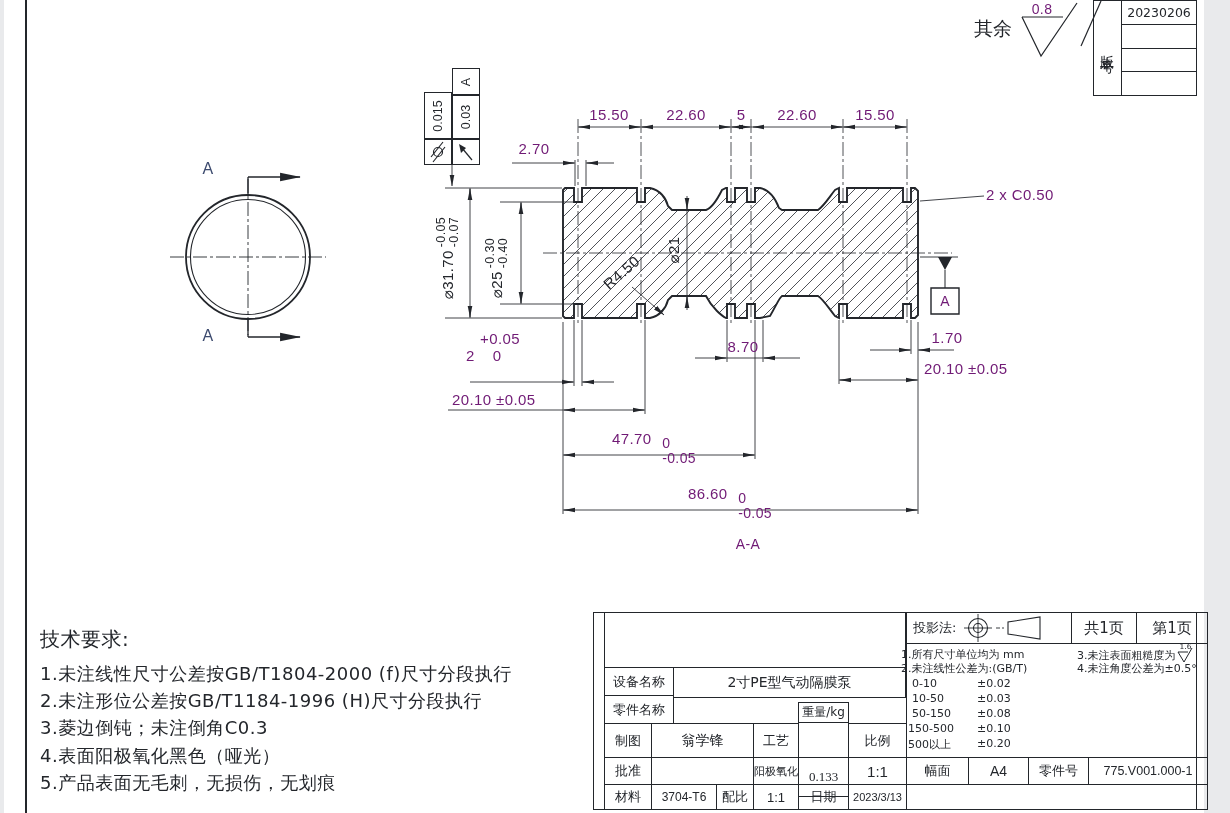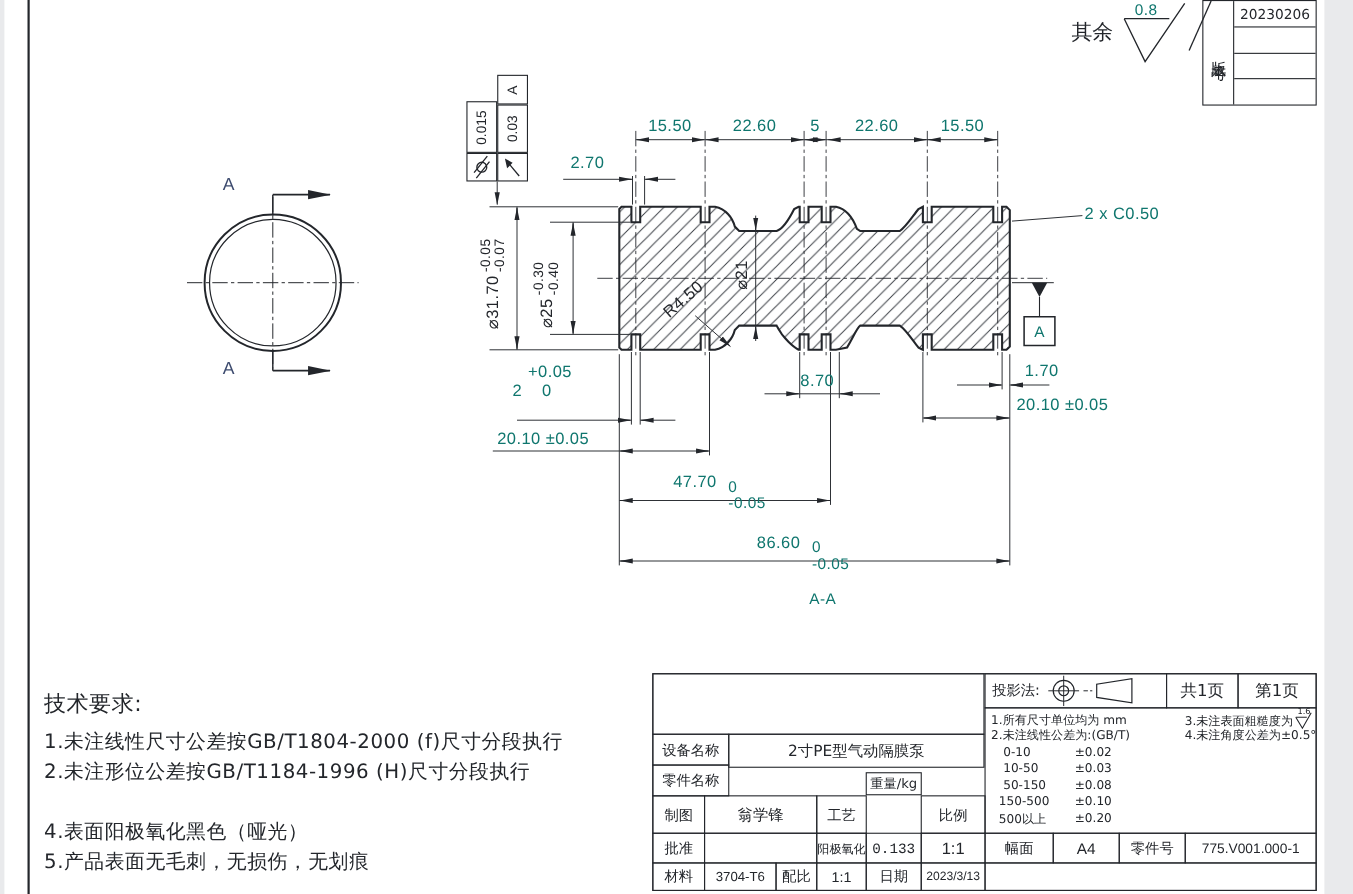--- a/index.html
+++ b/index.html
@@ -1,28 +1,28 @@
 <!DOCTYPE html>
 <html><head>
 <meta charset="utf-8">
 <style>
   html,body{margin:0;padding:0;background:#fff;}
   #canvas{position:relative;width:1230px;height:813px;background:#fff;overflow:hidden;
           font-family:"DejaVu Sans",sans-serif;color:#23262b;}
   .abs{position:absolute;}
   .gray{background:#e9eaec;}
   .dim{position:absolute;font-family:"Liberation Sans",sans-serif;font-size:15px;
-       letter-spacing:.4px;color:#0f766e;text-align:center;white-space:nowrap;}
+       letter-spacing:.4px;color:#701a75;text-align:center;white-space:nowrap;}
   .stack{display:inline-flex;flex-direction:column;line-height:1.05;font-size:12.5px;
          text-align:left;vertical-align:middle;}
   .vdim{position:absolute;display:flex;align-items:center;justify-content:center;gap:3px;
         transform:rotate(-90deg);font-family:"Liberation Sans",sans-serif;font-size:15px;
         letter-spacing:.4px;white-space:nowrap;}
   .cell{position:absolute;border:1px solid #23262b;display:flex;align-items:center;
-        justify-content:center;font-size:13px;white-space:nowrap;overflow:hidden;box-sizing:border-box;}
+        justify-content:center;font-size:13px;white-space:nowrap;overflow:hidden;box-sizing:border-box;margin-left:11px;}
   .fcfcell{position:absolute;border:1.4px solid #23262b;box-sizing:border-box;display:flex;
         align-items:center;justify-content:center;}
   .rot{transform:rotate(-90deg);font-family:"Liberation Sans",sans-serif;font-size:12.5px;}
   .tech{position:absolute;font-size:18px;letter-spacing:.5px;white-space:nowrap;}
   .note{position:absolute;font-size:11px;white-space:nowrap;}
   svg line,svg path,svg circle,svg rect,svg polyline{vector-effect:non-scaling-stroke;}
 </style>
 </head>
 <body>
 <div id="canvas">
@@ -263,40 +263,41 @@
     <div style="flex:1;border-bottom:1.2px solid #23262b;display:flex;align-items:center;justify-content:center;font-size:12.5px">20230206</div>
     <div style="flex:1;border-bottom:1.2px solid #23262b"></div>
     <div style="flex:1;border-bottom:1.2px solid #23262b"></div>
     <div style="flex:1"></div>
   </div>
 </div>
 
 <div class="tech" style="left:40px;top:626px;font-size:20px">技术要求:</div>
 <div class="tech" style="left:40px;top:662px">1.未注线性尺寸公差按GB/T1804-2000 (f)尺寸分段执行</div>
 <div class="tech" style="left:40px;top:689px">2.未注形位公差按GB/T1184-1996 (H)尺寸分段执行</div>
+<div class="tech" style="left:40px;top:716px">3.菱边倒钝；未注倒角C0.3</div>
 <div class="tech" style="left:40px;top:744px">4.表面阳极氧化黑色（哑光）</div>
 <div class="tech" style="left:40px;top:771px">5.产品表面无毛刺，无损伤，无划痕</div>
 
 <div class="abs" style="left:593px;top:612px;width:604px;height:198px;border:1.8px solid #23262b;box-sizing:border-box"></div>
 
 <div class="cell" style="left:593px;top:612px;width:302px;height:56px"></div>
 <div class="cell" style="left:593px;top:667px;width:70px;height:29px">设备名称</div>
 <div class="cell" style="left:662px;top:667px;width:233px;height:31px;font-size:14px">2寸PE型气动隔膜泵</div>
 <div class="cell" style="left:593px;top:695px;width:70px;height:29px">零件名称</div>
 
 <div class="cell" style="left:593px;top:723px;width:48px;height:35px">制图</div>
 <div class="cell" style="left:640px;top:723px;width:103px;height:35px;font-size:14px">翁学锋</div>
 <div class="cell" style="left:742px;top:723px;width:46px;height:35px">工艺</div>
 <div class="cell" style="left:787px;top:702px;width:51px;height:21px;font-size:12px">重量/kg</div>
 <div class="cell" style="left:837px;top:723px;width:59px;height:35px">比例</div>
 
 <div class="cell" style="left:593px;top:757px;width:48px;height:28px">批准</div>
 <div class="cell" style="left:640px;top:757px;width:103px;height:28px"></div>
 <div class="cell" style="left:742px;top:757px;width:46px;height:28px;font-size:11px">阳极氧化</div>
-<div class="cell" style="left:787px;top:757px;width:51px;height:28px;font-family:Liberation Mono, monospace">0.133</div>
+<div class="cell" style="left:787px;top:757px;width:51px;height:40px;font-family:Liberation Serif, serif">0.133</div>
 <div class="cell" style="left:837px;top:757px;width:59px;height:28px;font-size:15px;font-family:'Liberation Sans',sans-serif">1:1</div>
 
 <div class="cell" style="left:593px;top:784px;width:48px;height:26px">材料</div>
 <div class="cell" style="left:640px;top:784px;width:66px;height:26px;font-size:12px;font-family:'Liberation Sans',sans-serif">3704-T6</div>
 <div class="cell" style="left:705px;top:784px;width:38px;height:26px">配比</div>
 <div class="cell" style="left:742px;top:784px;width:46px;height:26px;font-size:13px;font-family:'Liberation Sans',sans-serif">1:1</div>
 <div class="cell" style="left:787px;top:784px;width:51px;height:26px">日期</div>
 <div class="cell" style="left:837px;top:784px;width:59px;height:26px;font-size:11px;font-family:'Liberation Sans',sans-serif">2023/3/13</div>
 
 <div class="cell" style="left:895px;top:612px;width:166px;height:32px;justify-content:flex-start;padding-left:6px;gap:6px">

